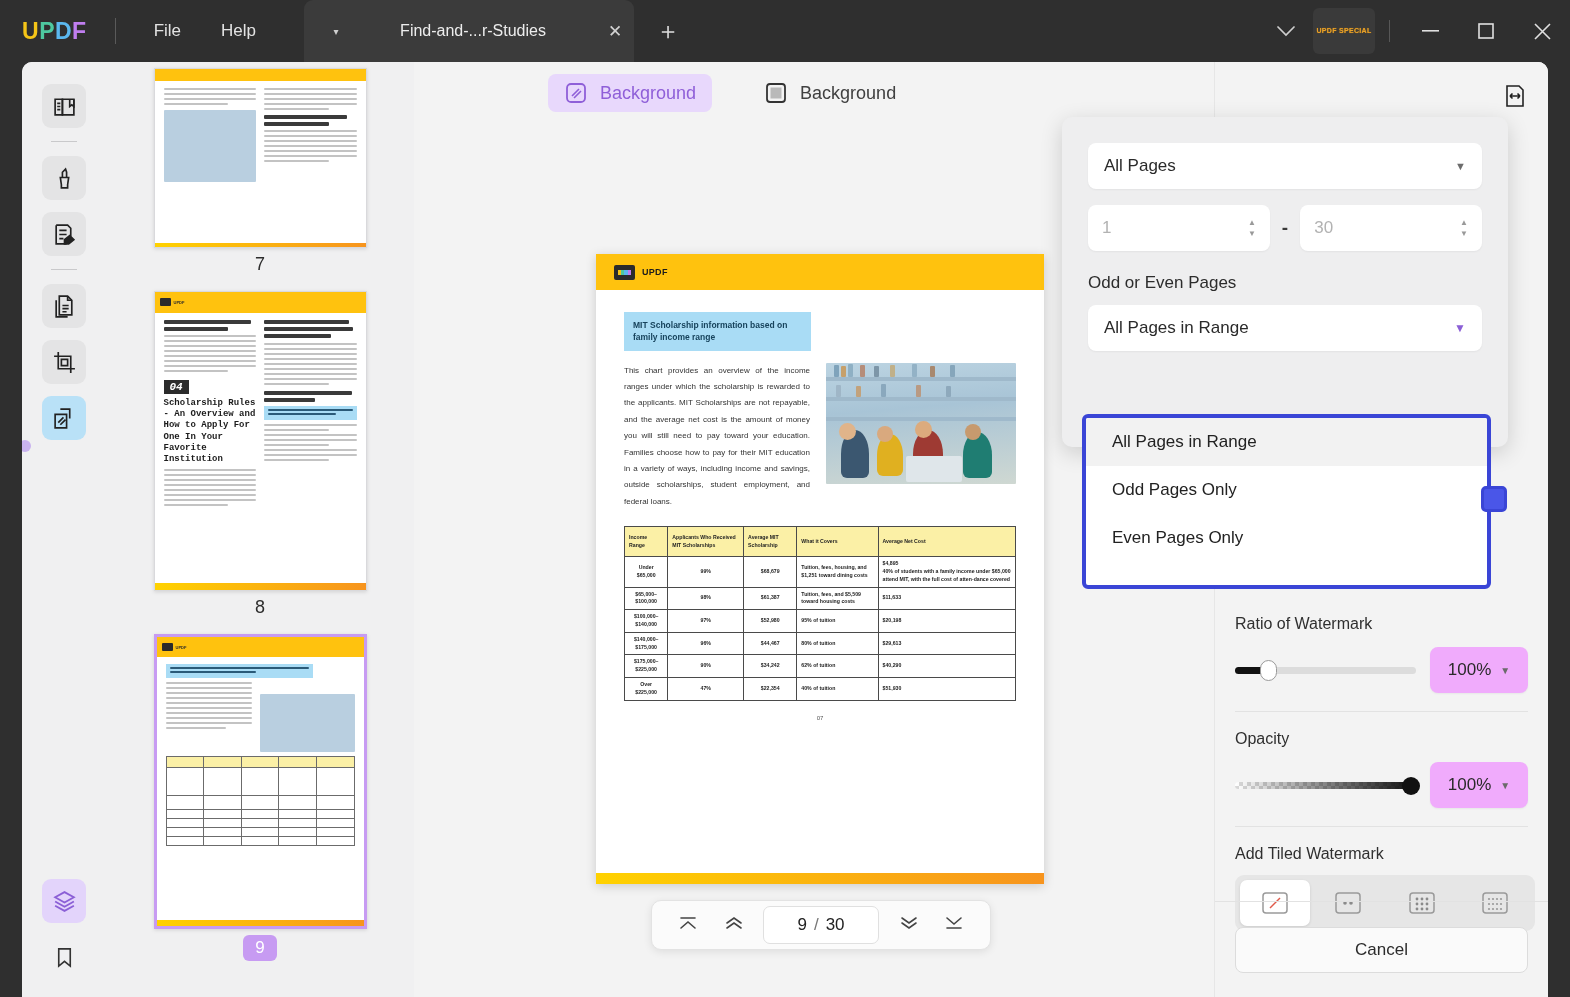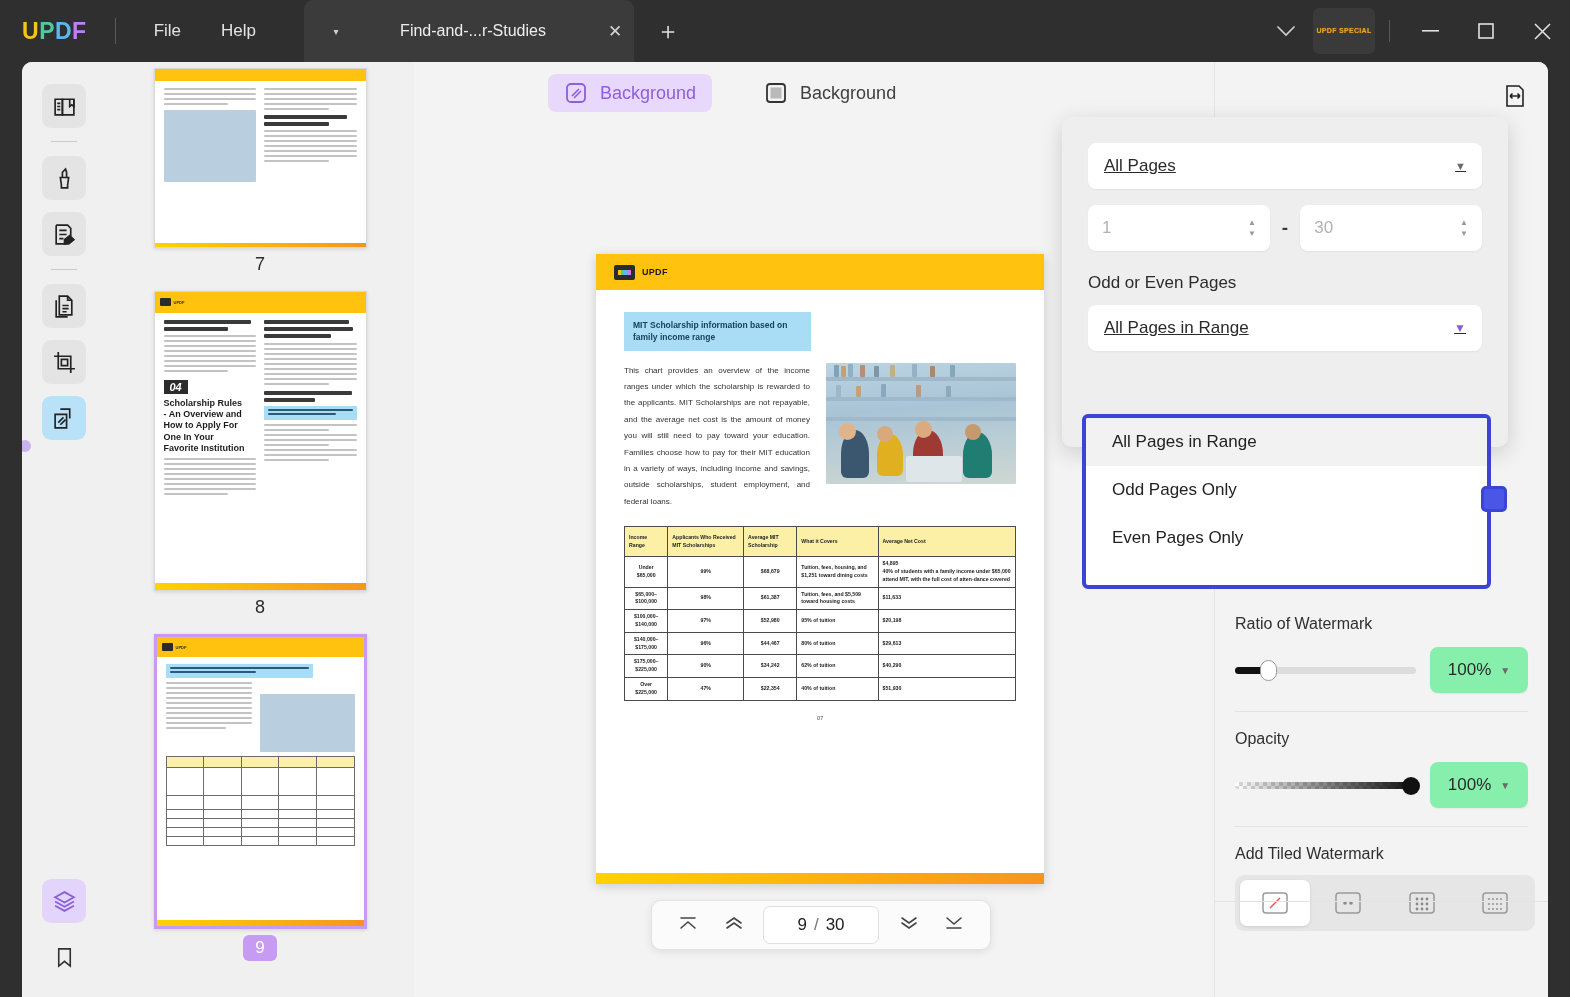--- a/index.html
+++ b/index.html
@@ -106,21 +106,21 @@
     background: #c79bf2; color: #fff; border-radius: 6px;
     padding: 3px 12px; font-size: 17px;
   }
   
   .mp { background:#fff; position:relative; }
   .mp-head { height: 7%; background: #ffc20e; display:flex; align-items:center; padding-left:5px; }
   .mp-logo { width:11px; height:8px; background:#2b2b2b; border-radius:1px; }
   .mp-logo-t { font-size:4px; color:#2b2b2b; font-weight:700; margin-left:3px; }
   .mp-foot { height: 2.2%; background: linear-gradient(90deg,#ffd200,#f7941e); position:absolute; bottom:0; left:0; right:0; }
   .mp-body { padding: 7px 9px; }
-  .mp-cols { display:flex; gap:8px; }
+  .mp-cols { display:flex; gap:8px;font-family:Liberation Mono, monospace; }
   .mp-col { flex:1; }
   .ln { height:2px; background:#c3c3c3; margin-bottom:3px; border-radius:1px; }
   .ln.s { width:70%; }
   .hd { height:4px; background:#3a3a3a; margin-bottom:3px; border-radius:1px; }
   .big-num { background:#2b2b2b; color:#fff; font-size:11px; font-weight:700;
              display:inline-block; padding:1px 6px; font-style:italic; margin:5px 0 4px;}
   .big-t { font-size:9px; font-weight:700; color:#1c1c1c; line-height:1.25; margin-bottom:4px;}
   .blue-box { background:#a9dcf5; padding:3px 4px; margin-bottom:4px; }
   .blue-ln { height:2px; background:#2a5a78; margin-bottom:2px; border-radius:1px;}
   .mini-tbl { width:100%; border-collapse:collapse; margin-top:4px;}
@@ -218,21 +218,21 @@
       linear-gradient(45deg,#d9d9d9 25%,transparent 25%,transparent 75%,#d9d9d9 75%),
       linear-gradient(45deg,#d9d9d9 25%,#fff 25%,#fff 75%,#d9d9d9 75%);
     background-size: 100% 100%, 8px 8px, 8px 8px;
     background-position: 0 0, 0 0, 4px 4px;
   }
   .track.op .knob {
     position:absolute; right:-4px; top:-5px; width:18px; height:18px;
     background:#111; border-radius:50%;
   }
   .numbox {
-    width:98px; height:46px; background:#86efac; border-radius:8px;
+    width:98px; height:46px; background:#f0abfc; border-radius:8px;
     display:flex; align-items:center; justify-content:center; gap:9px;
     font-size:17px; color:#2a2a2a; box-shadow:0 1px 2px rgba(0,0,0,.05);
   }
   .numbox .cv { color:#6a6a6a; font-size:10px; }
   .tile-group {
     display:flex; background:#e6e6e6; border-radius:9px; padding:5px; gap:4px;
     margin-top:12px; width:300px;
   }
   .tile-btn {
     flex:1; height:46px; border-radius:7px; display:flex; align-items:center; justify-content:center;
@@ -256,21 +256,20 @@
   .popover {
     position:absolute; left:1062px; top:117px; width:446px; height:330px;
     background:#eeeeef; border-radius:10px; box-shadow:0 6px 22px rgba(0,0,0,.16);
   }
   .pop-in { padding: 26px 26px 0; }
   .pop-label { font-size:17px; color:#2c2c2c; margin-bottom:12px; }
   .select {
     height:46px; background:#fff; border-radius:8px; display:flex; align-items:center;
     padding:0 16px; justify-content:space-between; font-size:17px; color:#2a2a2a;
     box-shadow:0 1px 2px rgba(0,0,0,.05);
-    text-decoration:underline;
   }
   .select .cv { font-size:11px; color:#6c6c6c; }
   .select .cv.purple { color:#8b5fd6; font-size:12px; }
   .range-row { display:flex; align-items:center; gap:12px; margin-top:16px; }
   .spin {
     flex:1; height:46px; background:#fff; border-radius:8px; display:flex;
     align-items:center; padding:0 14px; justify-content:space-between;
     font-size:17px; color:#b2b2b2; box-shadow:0 1px 2px rgba(0,0,0,.05);
   }
   .spin .arrows { display:flex; flex-direction:column; gap:3px; color:#999; font-size:8px; line-height:1; }
@@ -832,20 +831,21 @@
                   <circle cx="12" cy="18" r="1.1"></circle>
                   <circle cx="16" cy="18" r="1.1"></circle>
                   <circle cx="20" cy="18" r="1.1"></circle>
                 </g>
             </svg>
           </div>
         </div>
       </div>
 
       <div class="rp-footer">
+        <button class="btn-cancel">Cancel</button>
       </div>
     </div>
   </div>
 
   <div class="popover">
     <div class="pop-in">
       <div class="select">
         <span>All Pages</span>
         <span class="cv">▼</span>
       </div>

